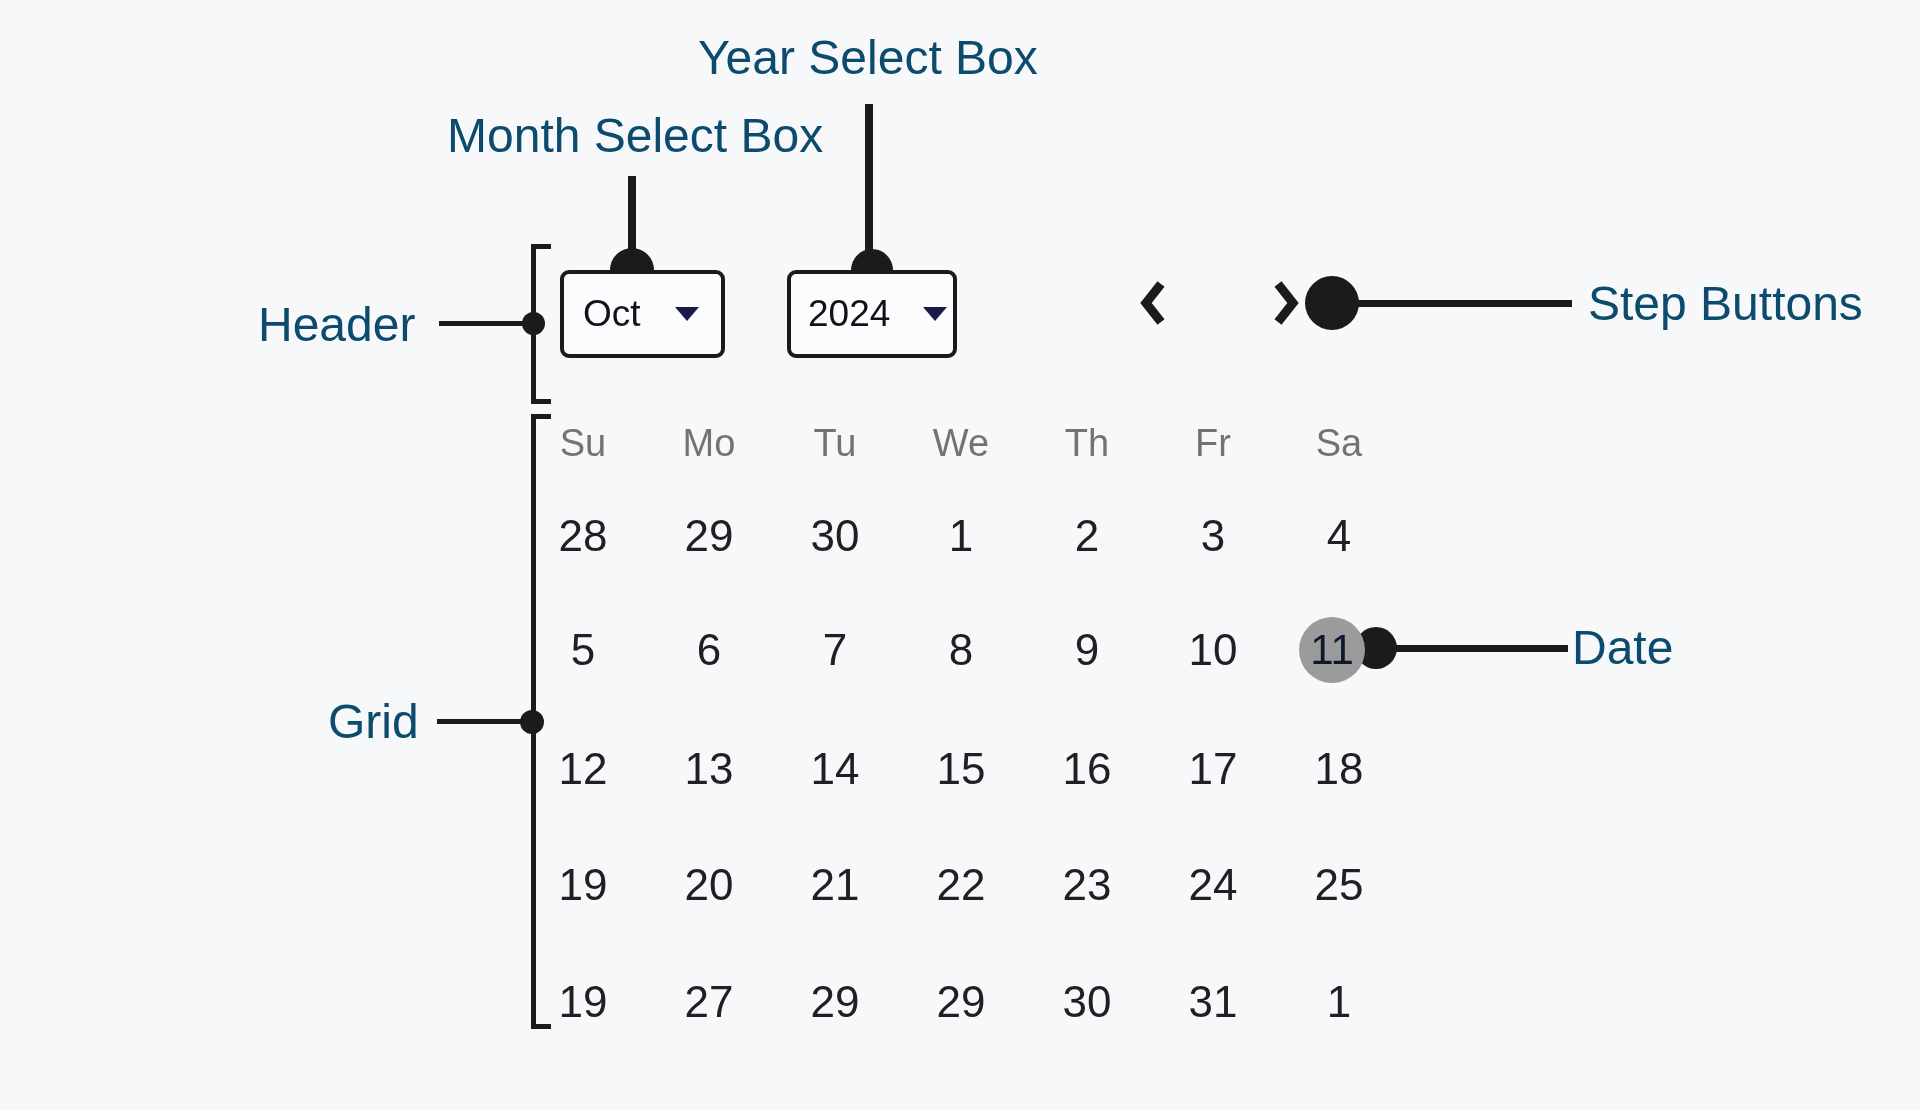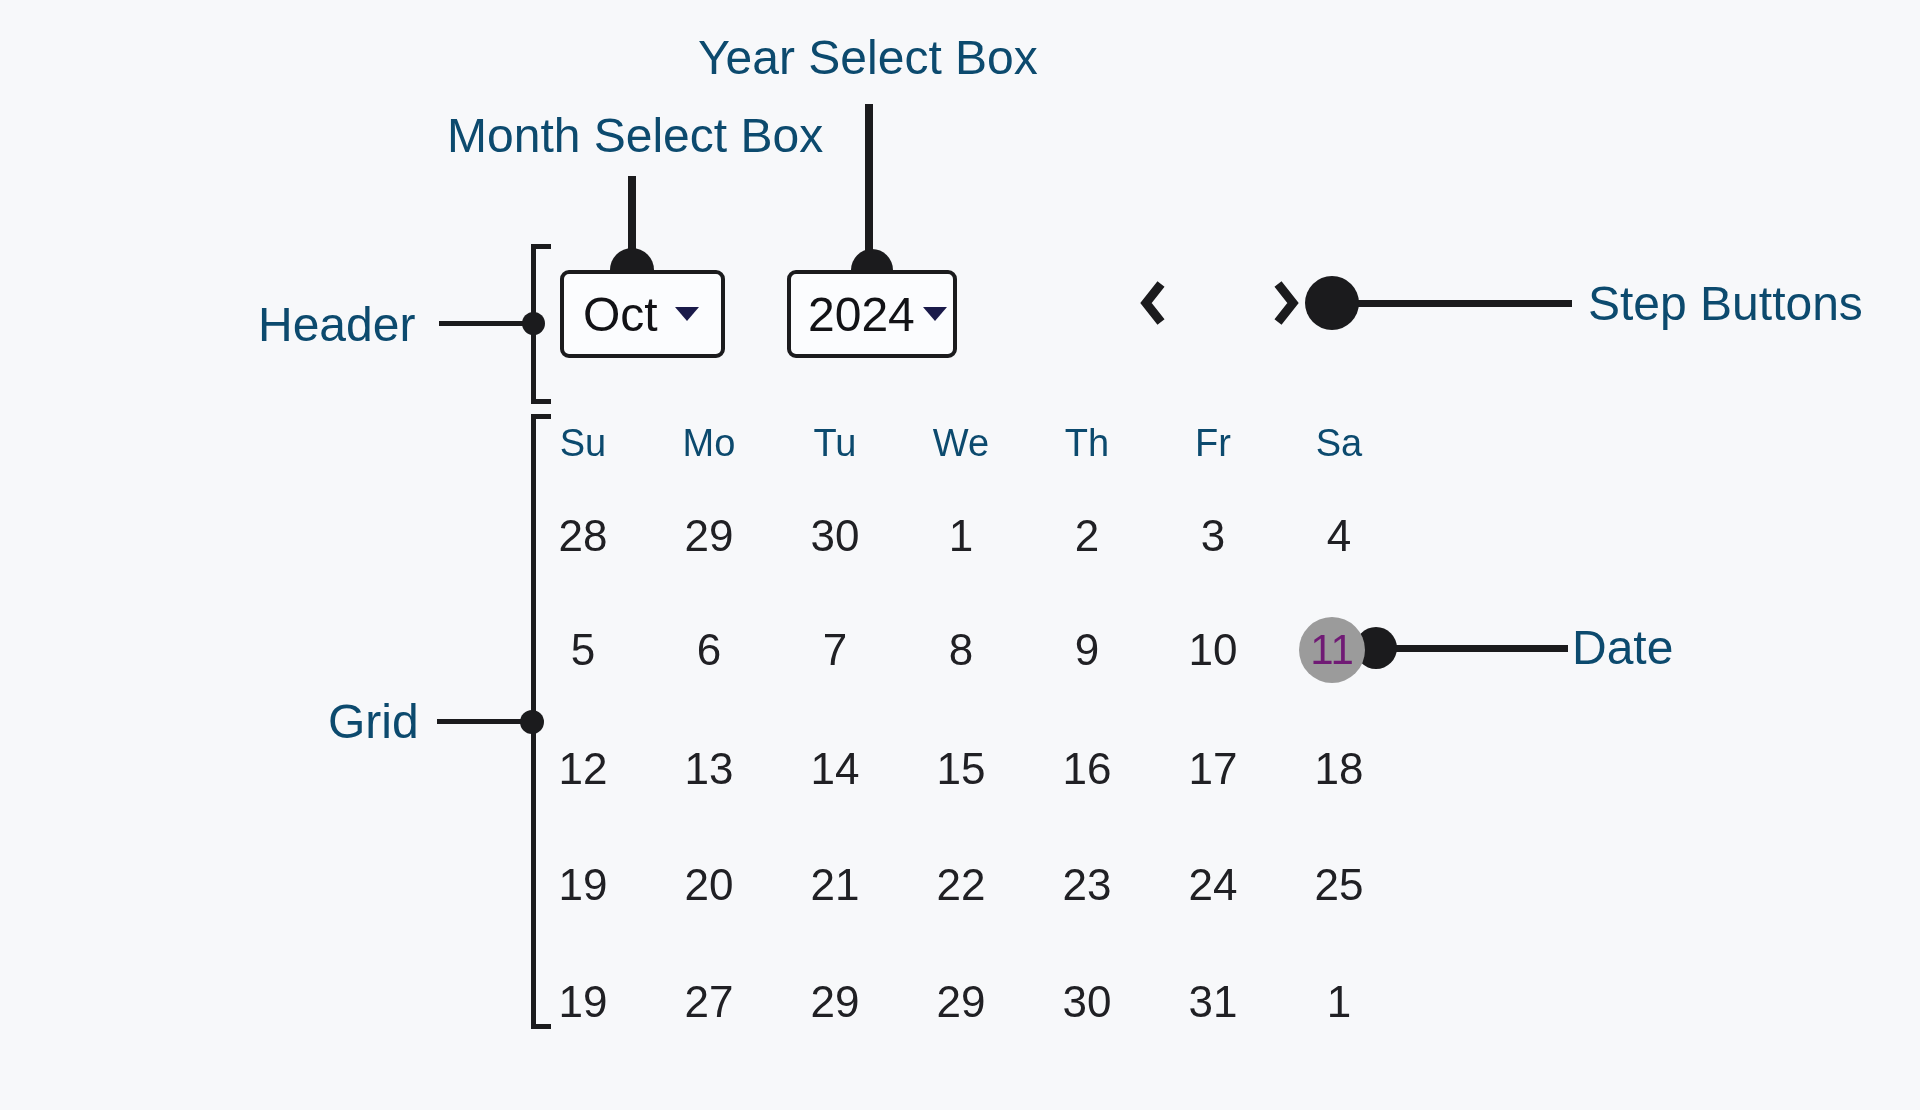--- a/index.html
+++ b/index.html
@@ -10,37 +10,37 @@
   }
   .ann { position:absolute; font-size:48px; line-height:1.1; color:#0c4a6e; white-space:nowrap; }
   .cline { position:absolute; background:#1b1b1d; }
   .dot { position:absolute; background:#1b1b1d; border-radius:50%; }
   .bracket-part { position:absolute; background:#1b1b1d; }
   .selectbox {
     position:absolute; top:270px; height:88px; box-sizing:border-box;
     border:4px solid #1b1b1d; border-radius:9px; background:#fbfcfe;
     display:flex; align-items:center; justify-content:space-between; cursor:pointer;
   }
-  .selectbox .val { font-size:48px; color:#121216; }
+  .selectbox .val { font-size:37px; color:#121216; }
   .caret {
     width:0; height:0; flex:0 0 auto;
     border-left:12px solid transparent; border-right:12px solid transparent;
     border-top:14px solid #1a1a4a;
   }
   .chev { position:absolute; cursor:pointer; }
   .calgrid {
     position:absolute; left:520px; top:405px;
     display:grid; grid-template-columns:repeat(7,126px);
     grid-template-rows:76px 110px 118px 120px 112px 122px;
   }
-  .hcell { display:flex; align-items:center; justify-content:center; font-size:38px; color:#0c4a6e; }
+  .hcell { display:flex; align-items:center; justify-content:center; font-size:38px; color:#737373; }
   .dcell { display:flex; align-items:center; justify-content:center; font-size:44px; color:#202024; cursor:pointer; }
   .selcircle {
     width:66px; height:66px; border-radius:50%; margin-right:14px;
-    background:#9b9b9b; color:#701a75;
+    background:#9b9b9b; color:#0f172a;
     display:flex; align-items:center; justify-content:center; font-size:42px;
   }
 </style>
 </head>
 <body>
 
 <div class="canvas">
 
   <div class="ann" style="left:698px;top:32px">Year Select Box</div>
   <div class="ann" style="left:447px;top:110px">Month Select Box</div>

